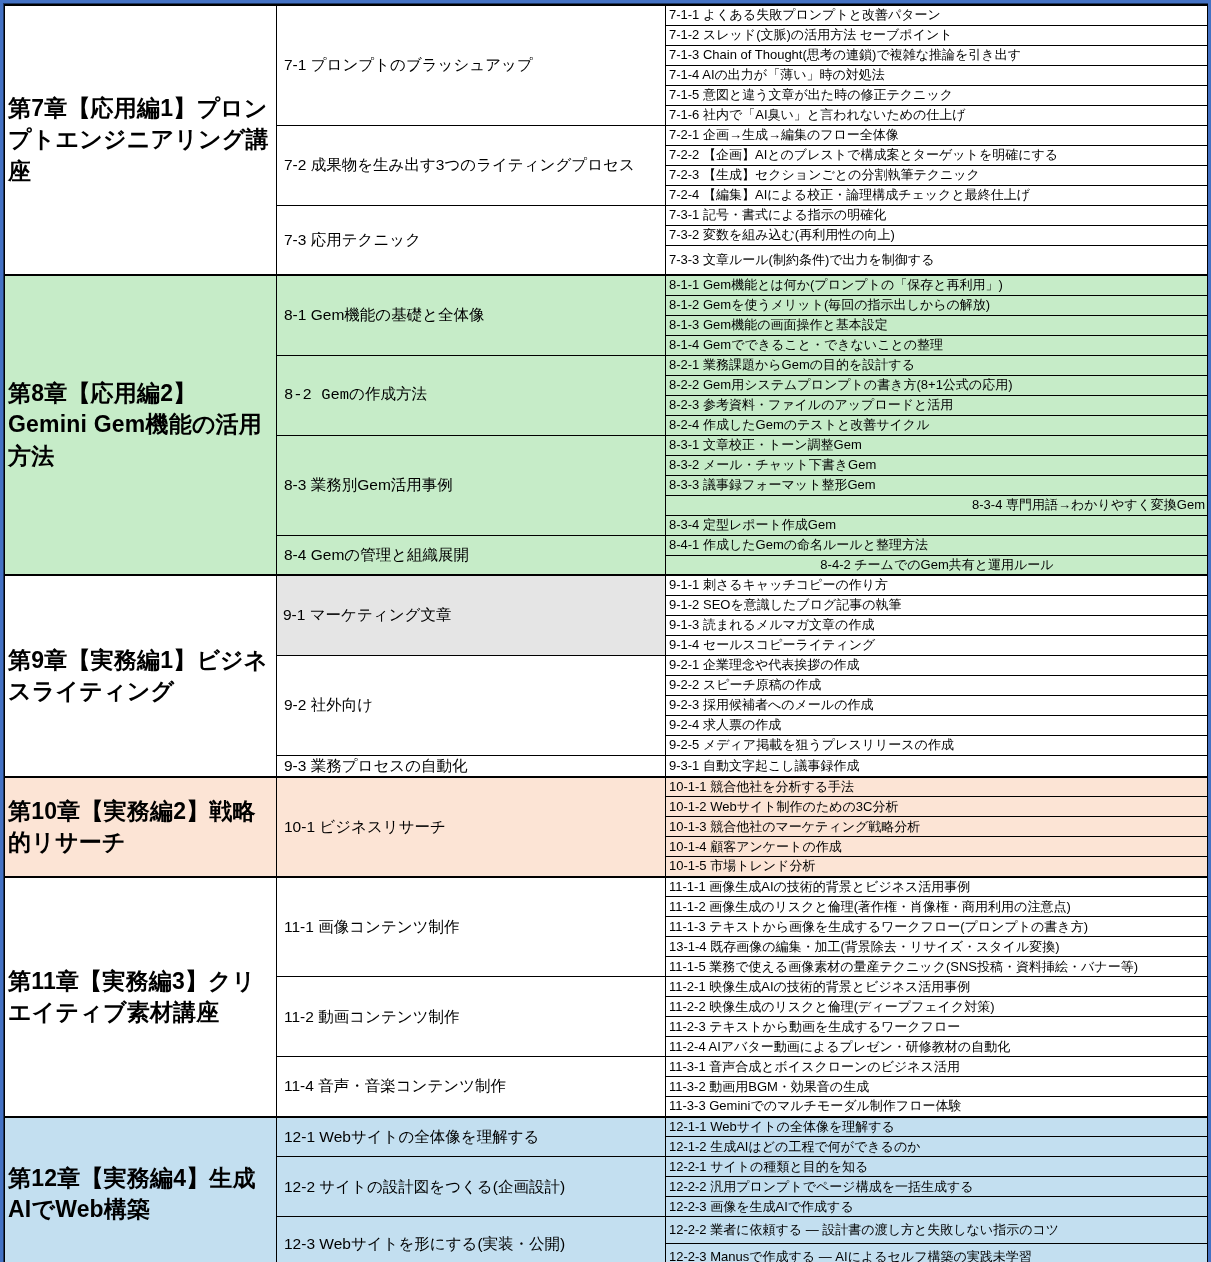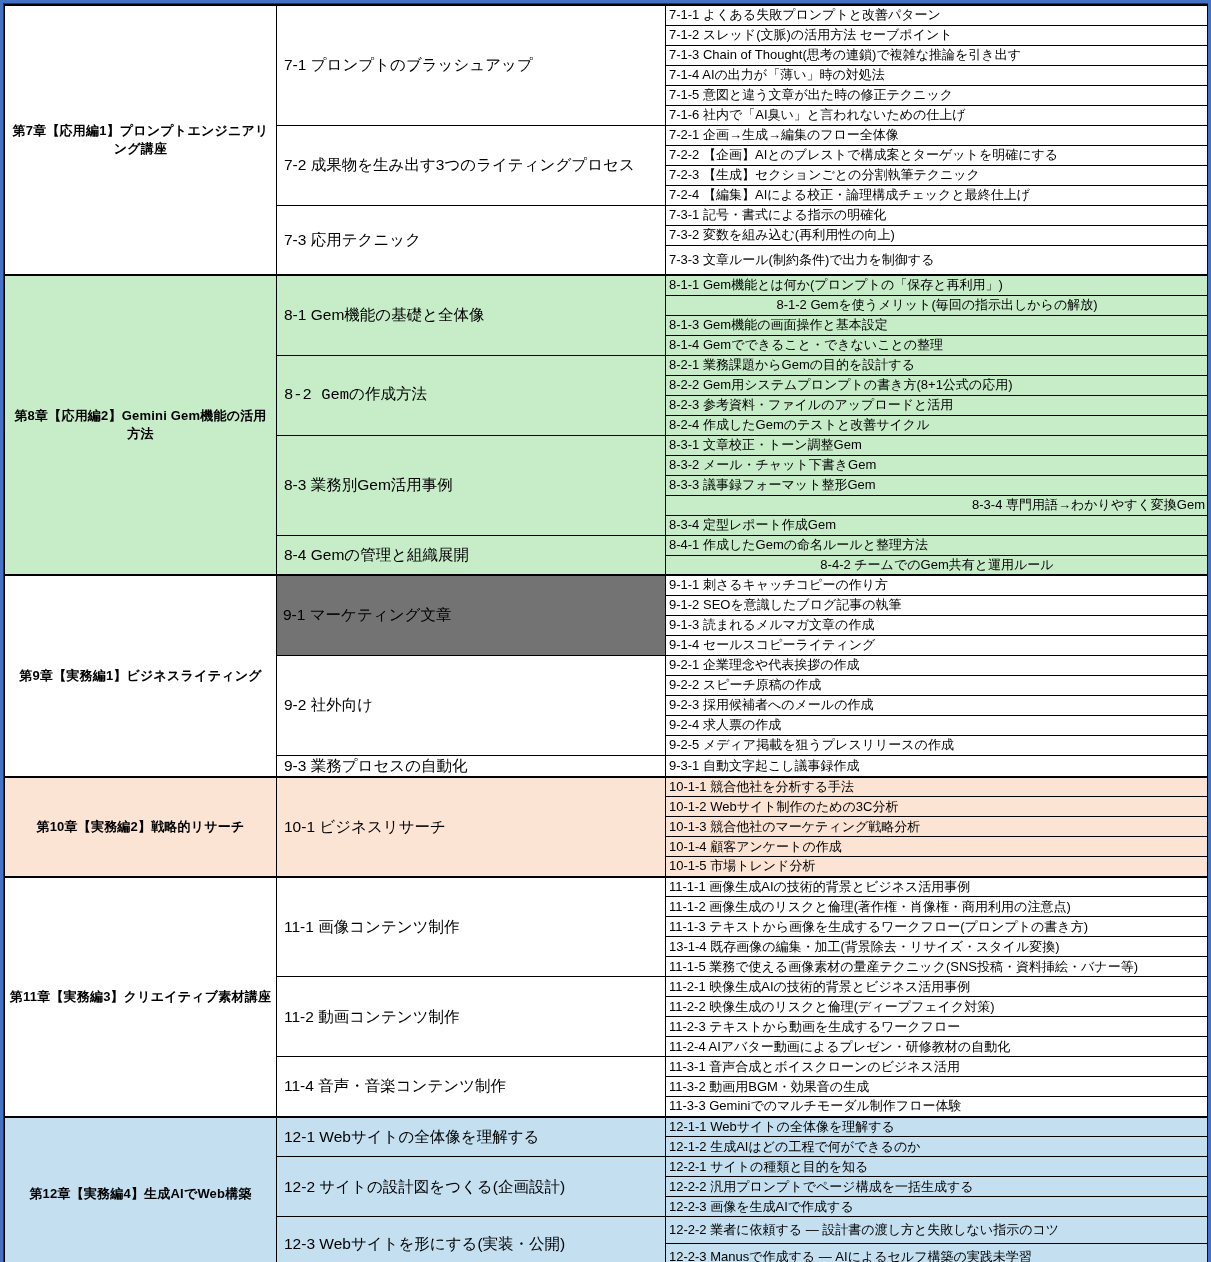--- a/index.html
+++ b/index.html
@@ -23,26 +23,25 @@
   table.curriculum td {
     border: 1px solid #000000;
     vertical-align: middle;
     box-sizing: border-box;
     color: #000000;
   }
   tr.chapter-start td {
     border-top: 2px solid #000000;
   }
   td.chapter-cell {
-    font-size: 13px;
+    font-size: 23px;
     font-weight: bold;
     line-height: 1.35;
     padding: 0 3px;
     letter-spacing: 0.2px;
-    text-align: center;
   }
   td.section-cell {
     font-size: 15.5px;
     line-height: 1.3;
     padding: 0 4px 0 7px;
   }
   td.item-cell {
     font-size: 13px;
     padding: 0 2px 0 3px;
     white-space: nowrap;
@@ -102,21 +101,21 @@
         </tr>
         <tr style="height: 30px;">
           <td class="item-cell" style="background-color: rgb(255, 255, 255);">7-3-3 文章ルール(制約条件)で出力を制御する</td>
         </tr>
         <tr class="chapter-start" style="height: 20px;">
           <td class="chapter-cell" rowspan="15" style="background-color: rgb(198, 236, 200);">第8章【応用編2】Gemini Gem機能の活用方法</td>
           <td class="section-cell" rowspan="4" style="background-color: rgb(198, 236, 200);">8-1 Gem機能の基礎と全体像</td>
           <td class="item-cell" style="background-color: rgb(198, 236, 200);">8-1-1 Gem機能とは何か(プロンプトの「保存と再利用」)</td>
         </tr>
         <tr style="height: 20px;">
-          <td class="item-cell" style="background-color: rgb(198, 236, 200); text-align: center;">8-1-2 Gemを使うメリット(毎回の指示出しからの解放)</td>
+          <td class="item-cell" style="background-color: rgb(198, 236, 200);">8-1-2 Gemを使うメリット(毎回の指示出しからの解放)</td>
         </tr>
         <tr style="height: 20px;">
           <td class="item-cell" style="background-color: rgb(198, 236, 200);">8-1-3 Gem機能の画面操作と基本設定</td>
         </tr>
         <tr style="height: 20px;">
           <td class="item-cell" style="background-color: rgb(198, 236, 200);">8-1-4 Gemでできること・できないことの整理</td>
         </tr>
         <tr style="height: 20px;">
           <td class="section-cell" rowspan="4" style="background-color: rgb(198, 236, 200); font-family: Liberation Mono, monospace;">8-2 Gemの作成方法</td>
           <td class="item-cell" style="background-color: rgb(198, 236, 200);">8-2-1 業務課題からGemの目的を設計する</td>
@@ -148,21 +147,21 @@
         </tr>
         <tr style="height: 20px;">
           <td class="section-cell" rowspan="2" style="background-color: rgb(198, 236, 200);">8-4 Gemの管理と組織展開</td>
           <td class="item-cell" style="background-color: rgb(198, 236, 200);">8-4-1 作成したGemの命名ルールと整理方法</td>
         </tr>
         <tr style="height: 20px;">
           <td class="item-cell" style="background-color: rgb(198, 236, 200); text-align: center;">8-4-2 チームでのGem共有と運用ルール</td>
         </tr>
         <tr class="chapter-start" style="height: 20px;">
           <td class="chapter-cell" rowspan="10" style="background-color: rgb(255, 255, 255);">第9章【実務編1】ビジネスライティング</td>
-          <td class="section-cell" rowspan="4" style="background-color: #737373; padding-left: 6px;">9-1 マーケティング文章</td>
+          <td class="section-cell" rowspan="4" style="background-color: #e5e5e5; padding-left: 6px;">9-1 マーケティング文章</td>
           <td class="item-cell" style="background-color: rgb(255, 255, 255);">9-1-1 刺さるキャッチコピーの作り方</td>
         </tr>
         <tr style="height: 20px;">
           <td class="item-cell" style="background-color: rgb(255, 255, 255);">9-1-2 SEOを意識したブログ記事の執筆</td>
         </tr>
         <tr style="height: 20px;">
           <td class="item-cell" style="background-color: rgb(255, 255, 255);">9-1-3 読まれるメルマガ文章の作成</td>
         </tr>
         <tr style="height: 20px;">
           <td class="item-cell" style="background-color: rgb(255, 255, 255);">9-1-4 セールスコピーライティング</td>

